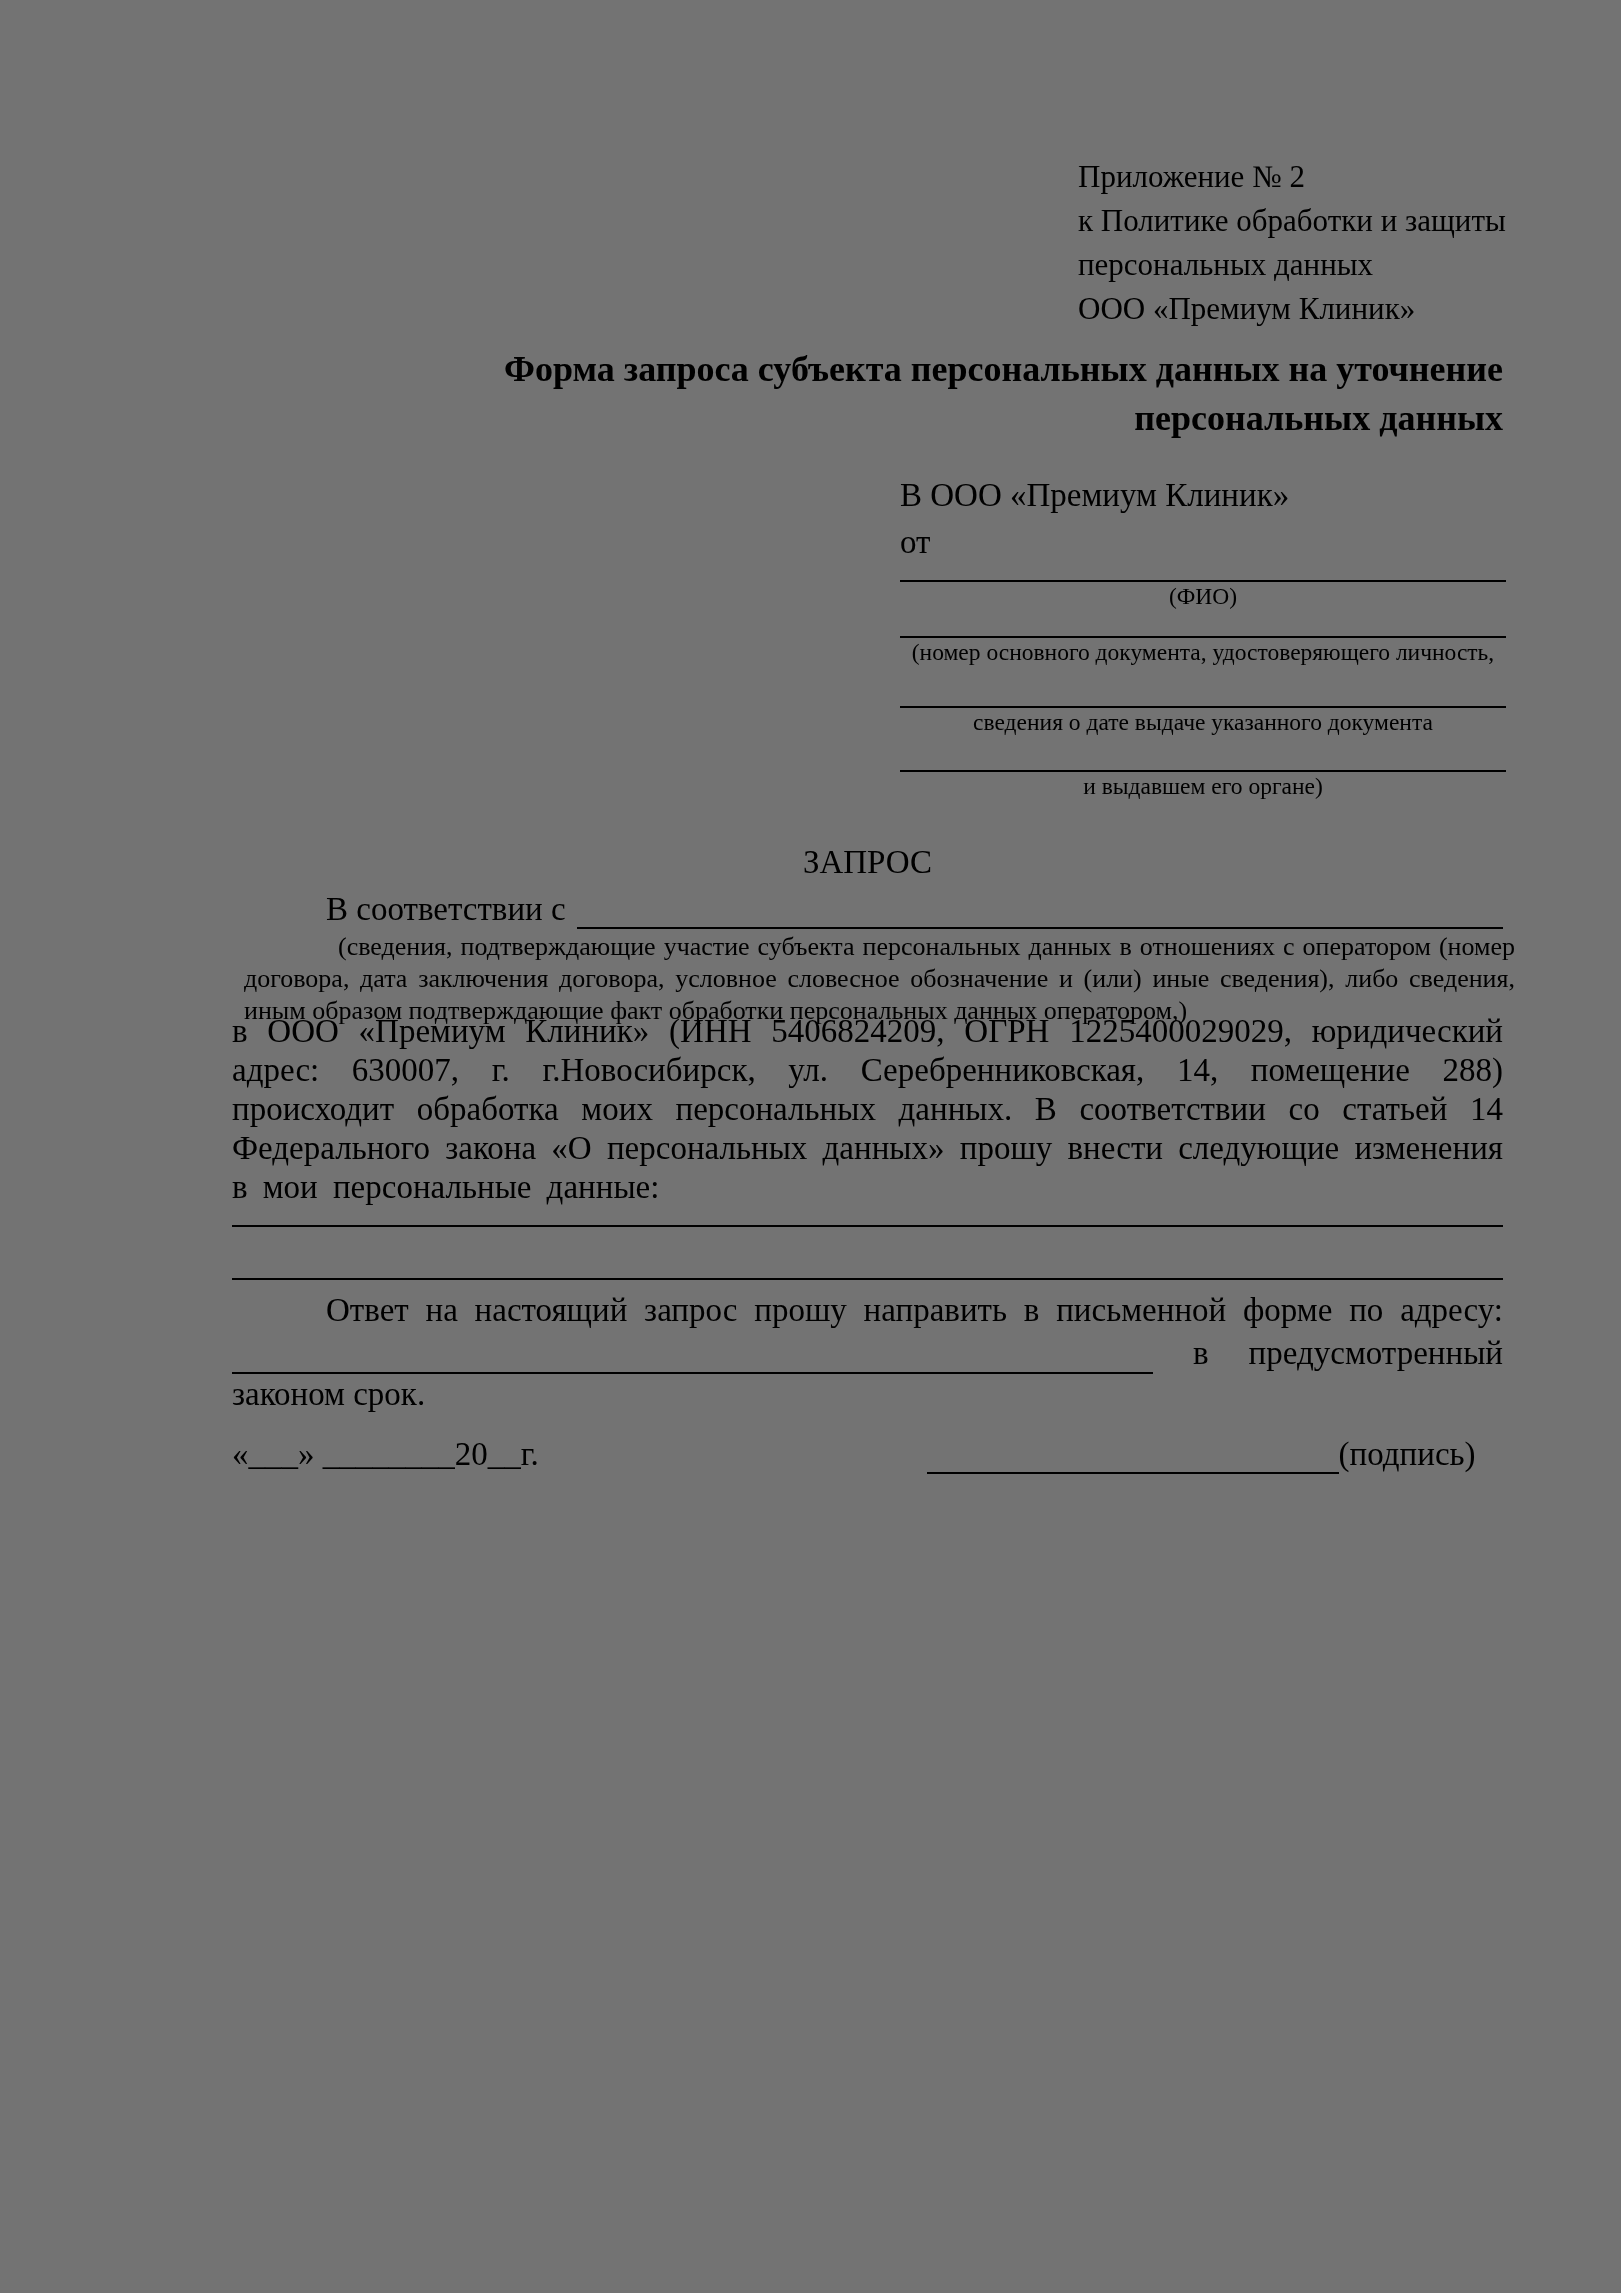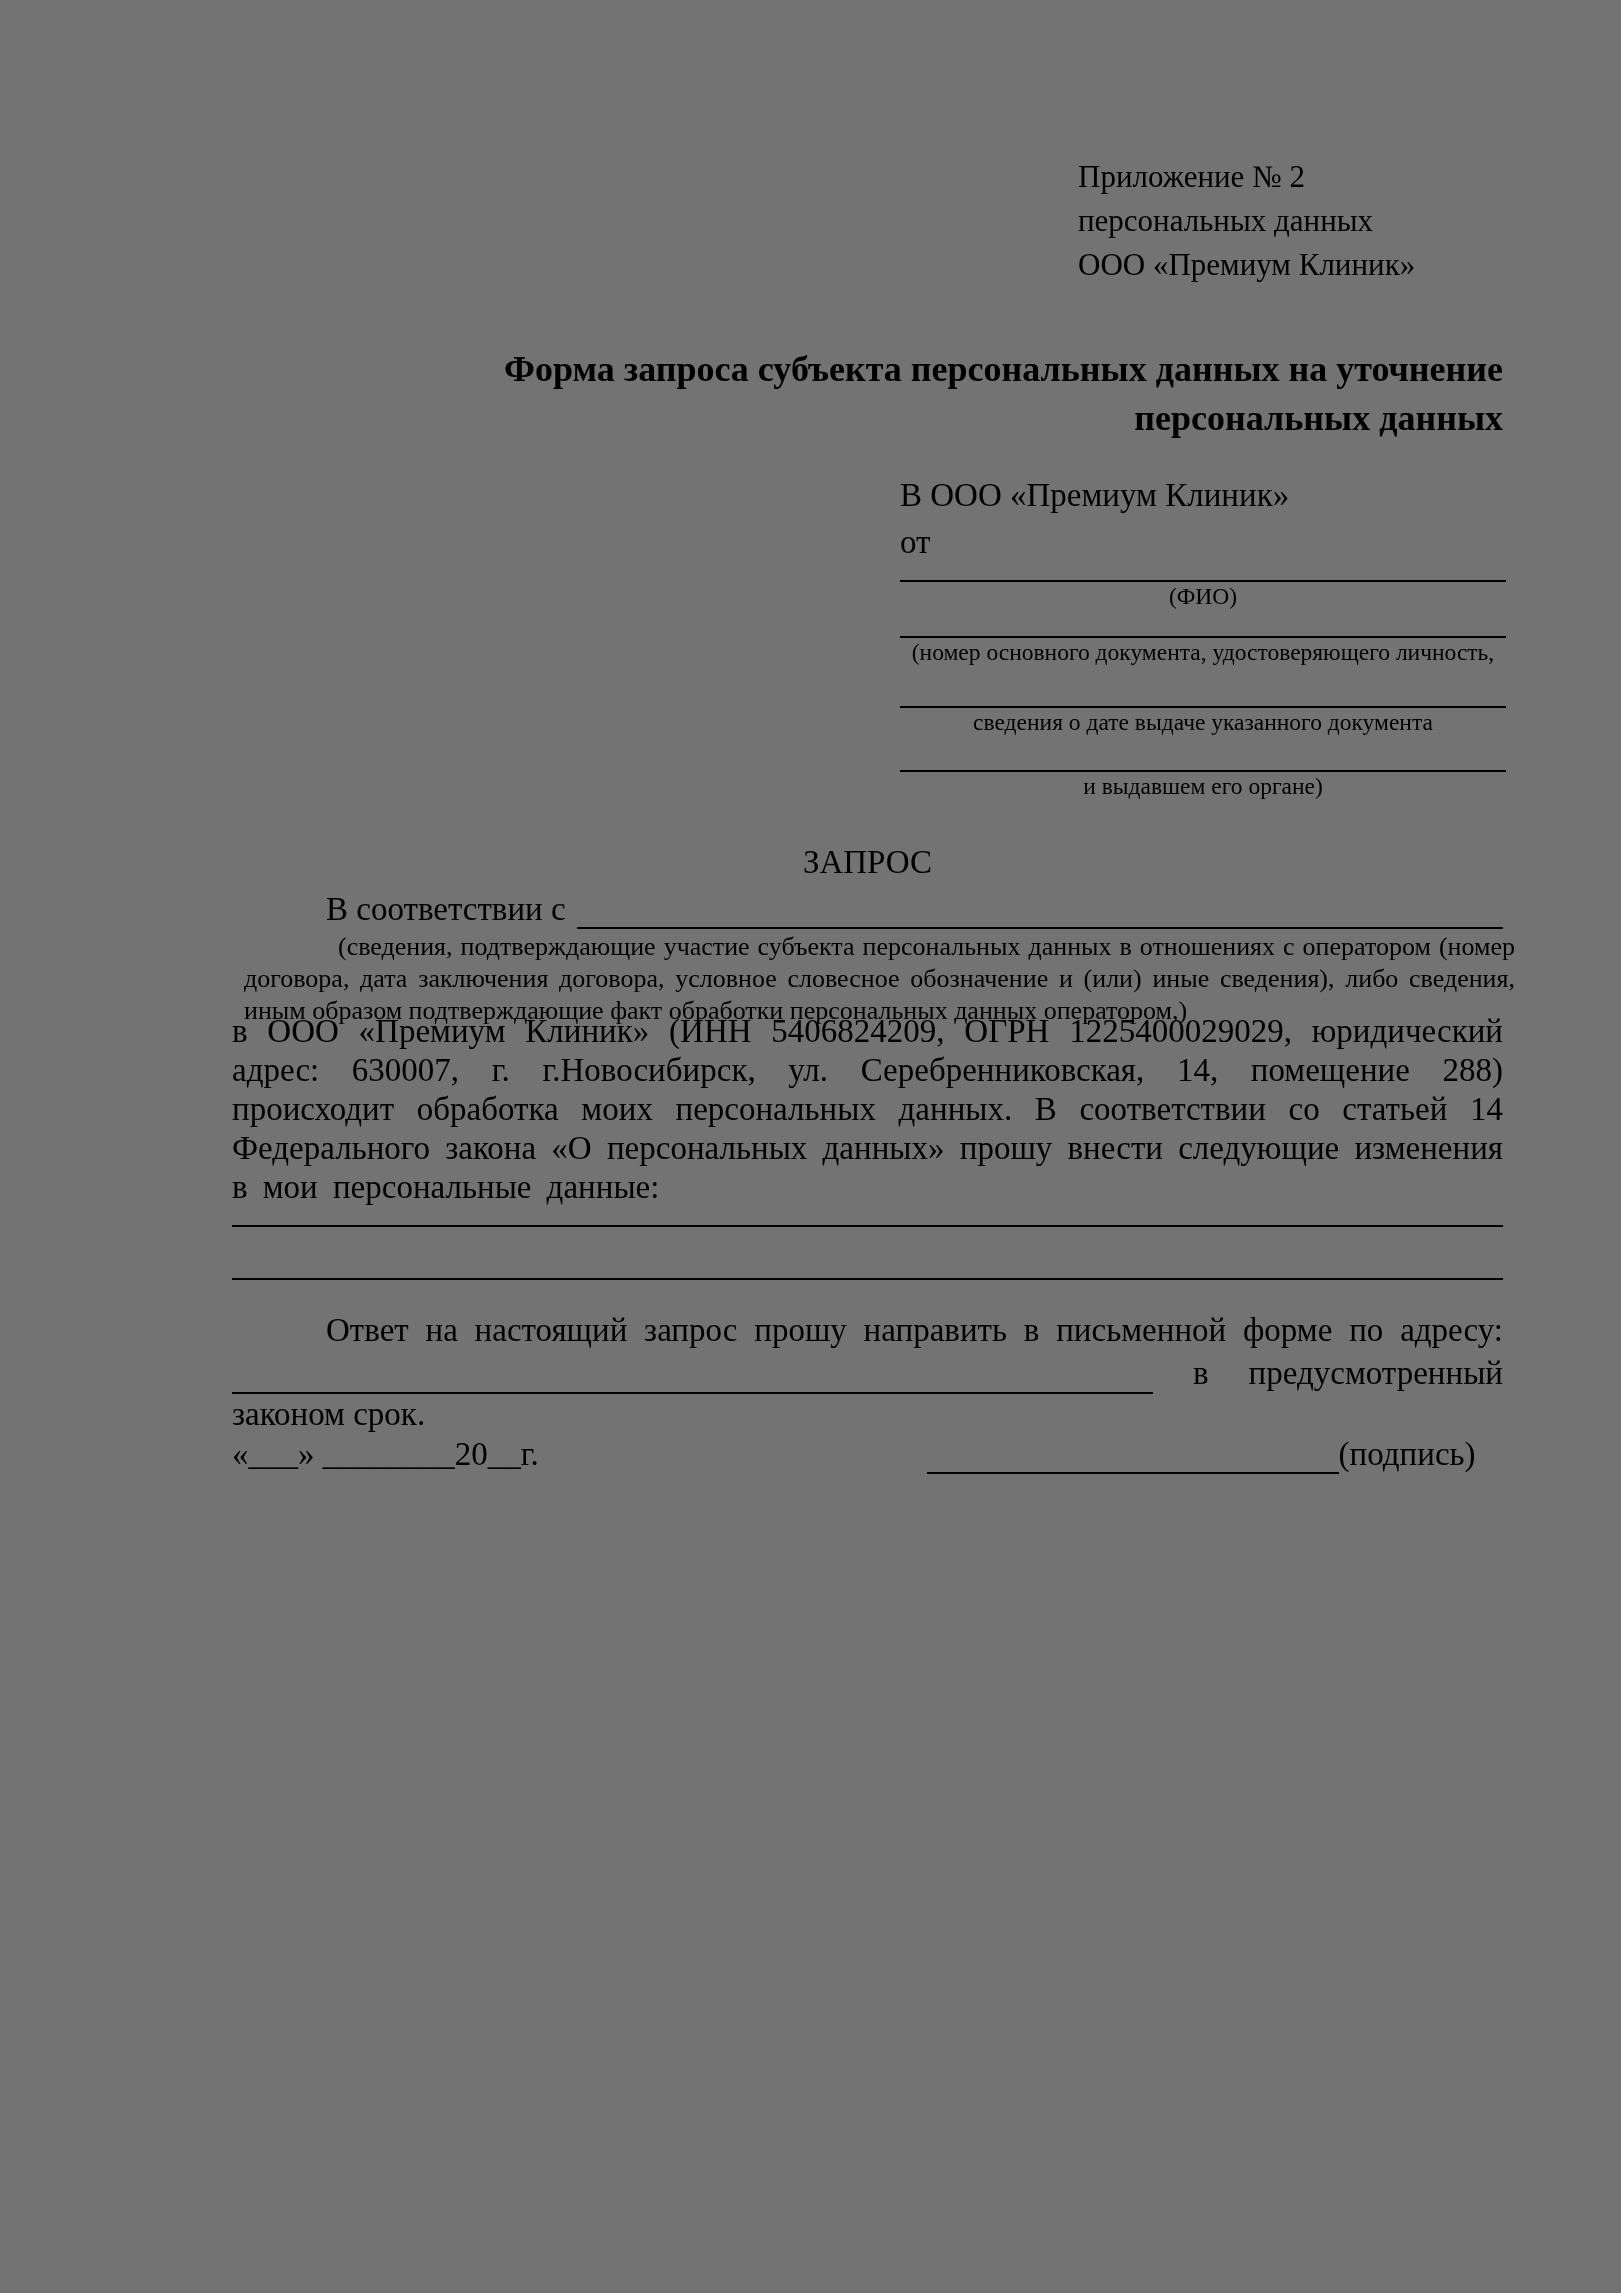--- a/index.html
+++ b/index.html
@@ -111,21 +111,20 @@
   }
   .change-row { height: 51px; border-bottom: 2.9px solid #000; }
   
   .reply {
     position: absolute;
     left: 232px;
     top: 1290px;
     width: 1271px;
     font-size: 33px;
     line-height: 41px;
-    margin-top: 20px;
   }
   .reply1 {
     text-align: justify;
     text-align-last: justify;
     text-indent: 94px;
     white-space: nowrap;
   }
   .reply2 {
     display: flex;
     justify-content: space-between;
@@ -150,20 +149,21 @@
   .sig { display: flex; align-items: flex-start; padding-right: 27.4px; }
   .sig-line { display: inline-block; width: 412px; height: 39px; border-bottom: 2.9px solid #000; }
 </style>
 </head>
 <body>
 
 <div class="page">
 
   <div class="annex">
     <div>Приложение № 2</div>
+    <div>к Политике обработки и защиты</div>
     <div>персональных данных</div>
     <div>ООО «Премиум Клиник»</div>
   </div>
 
   <div class="title">
     <div>Форма запроса субъекта персональных данных на уточнение</div>
     <div>персональных данных</div>
   </div>
 
   <div class="addressee">

